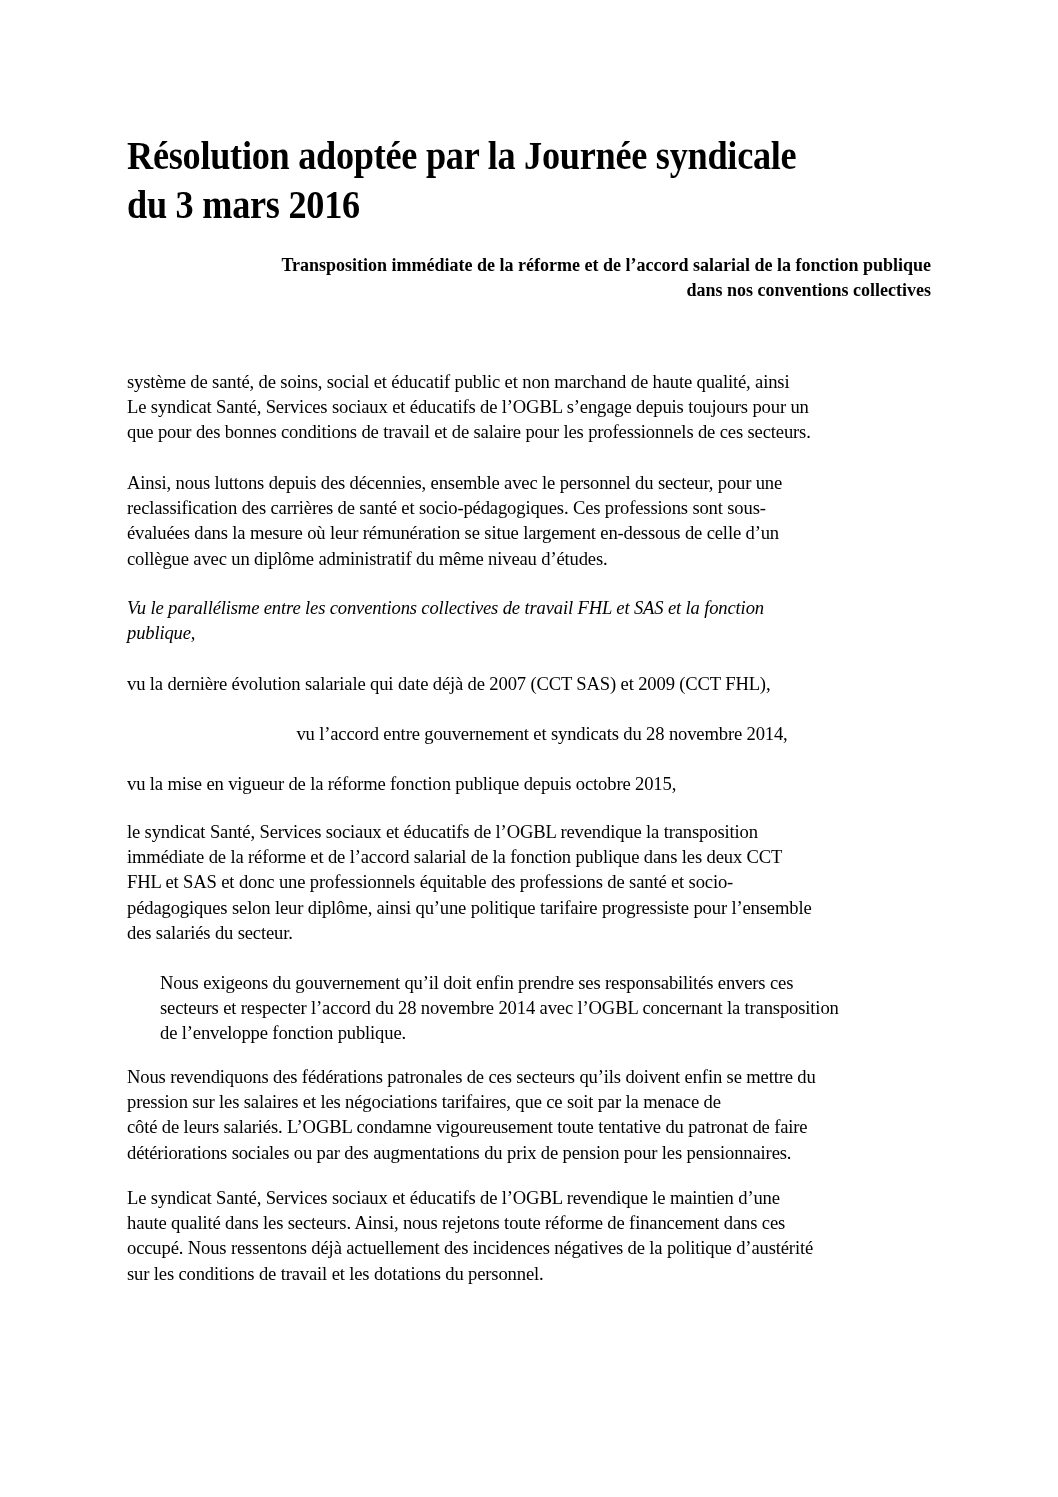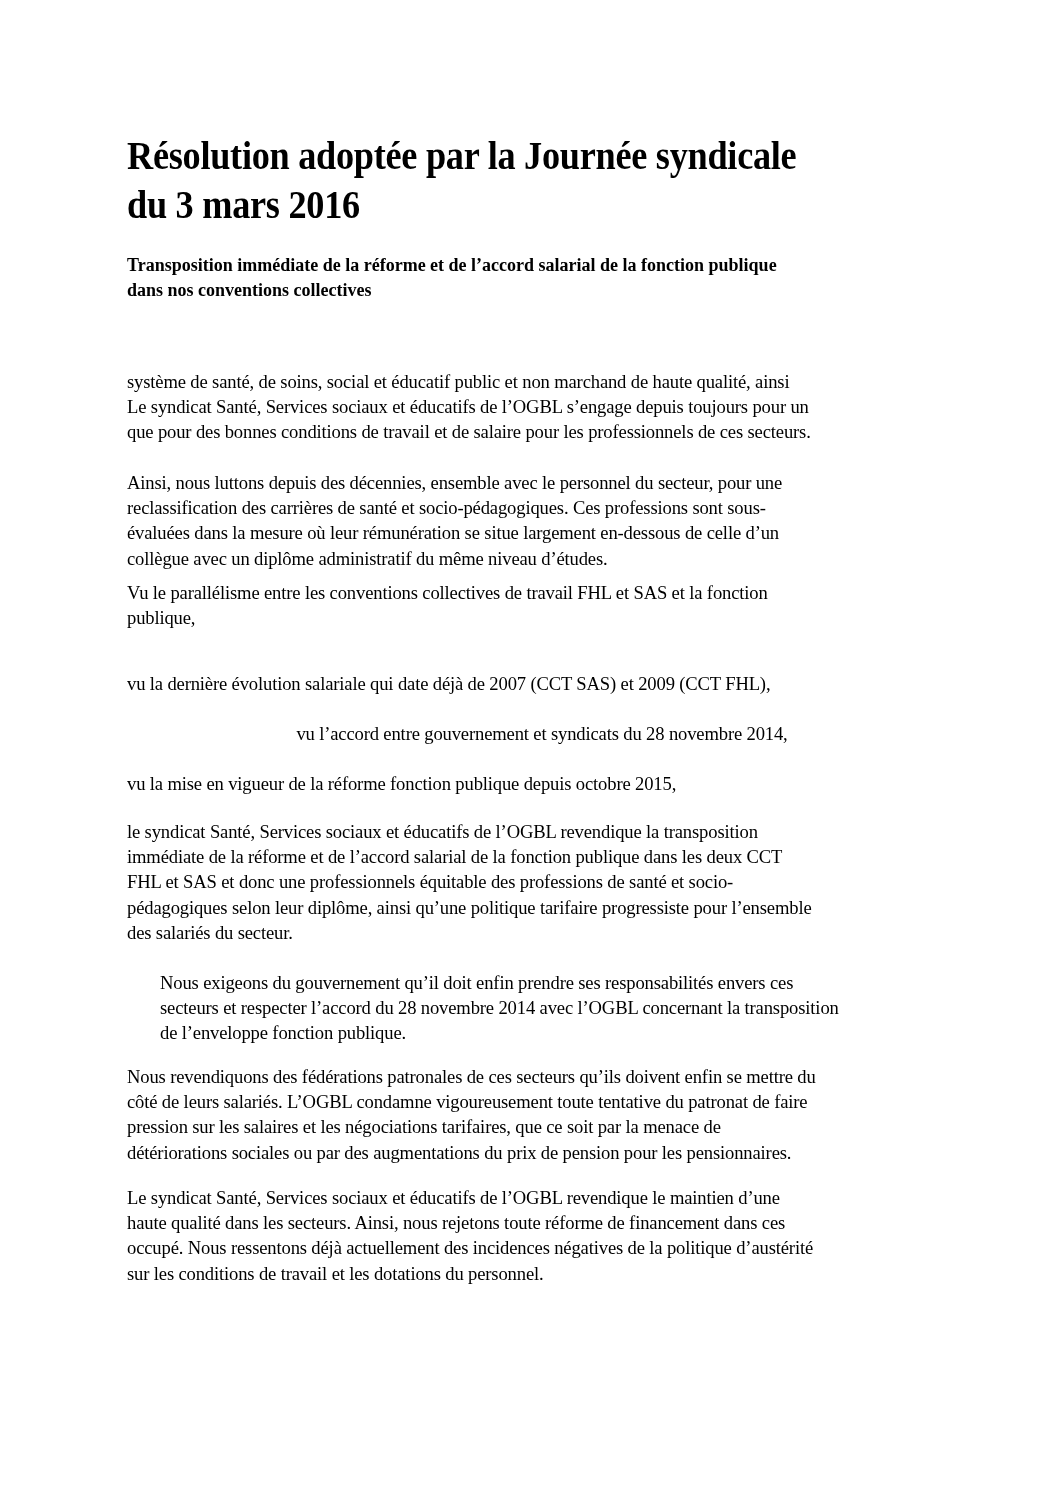--- a/index.html
+++ b/index.html
@@ -35,21 +35,21 @@
       transform: scaleX(0.93);
       transform-origin: left top;
     }
     .title .line { display: block; white-space: nowrap; }
     .subtitle {
       position: absolute;
       left: 127px;
       top: 253px;
       width: 804px;
       margin: 0;
-      text-align: left;
+      text-align: right;
       font-size: 18px;
       line-height: 25px;
       font-weight: bold;
     }
     .subtitle .line { display: block; white-space: nowrap; }
     .para {
       position: absolute;
       left: 127px;
       width: 830px;
       margin: 0;
@@ -79,21 +79,21 @@
     <span class="line">que pour des bonnes conditions de travail et de salaire pour les professionnels de ces secteurs.</span>
   </p>
 
   <p class="para" style="top:470px;">
     <span class="line">Ainsi, nous luttons depuis des décennies, ensemble avec le personnel du secteur, pour une</span>
     <span class="line">reclassification des carrières de santé et socio-pédagogiques. Ces professions sont sous-</span>
     <span class="line">évaluées dans la mesure où leur rémunération se situe largement en-dessous de celle d’un</span>
     <span class="line">collègue avec un diplôme administratif du même niveau d’études.</span>
   </p>
 
-  <p class="para" style="top:580px;">
+  <p class="para" style="top:595px;font-style:italic;">
     <span class="line">Vu le parallélisme entre les conventions collectives de travail FHL et SAS et la fonction</span>
     <span class="line">publique,</span>
   </p>
 
   <p class="para" style="top:671px;">
     <span class="line">vu la dernière évolution salariale qui date déjà de 2007 (CCT SAS) et 2009 (CCT FHL),</span>
   </p>
 
   <p class="para" style="top:721px;text-align:center;">
     <span class="line">vu l’accord entre gouvernement et syndicats du 28 novembre 2014,</span>
@@ -112,22 +112,22 @@
   </p>
 
   <p class="para" style="top:970px;margin-left:33px;">
     <span class="line">Nous exigeons du gouvernement qu’il doit enfin prendre ses responsabilités envers ces</span>
     <span class="line">secteurs et respecter l’accord du 28 novembre 2014 avec l’OGBL concernant la transposition</span>
     <span class="line">de l’enveloppe fonction publique.</span>
   </p>
 
   <p class="para" style="top:1064px;">
     <span class="line">Nous revendiquons des fédérations patronales de ces secteurs qu’ils doivent enfin se mettre du</span>
+    <span class="line">pression sur les salaires et les négociations tarifaires, que ce soit par la menace de</span>
     <span class="line">côté de leurs salariés. L’OGBL condamne vigoureusement toute tentative du patronat de faire</span>
-    <span class="line">pression sur les salaires et les négociations tarifaires, que ce soit par la menace de</span>
     <span class="line">détériorations sociales ou par des augmentations du prix de pension pour les pensionnaires.</span>
   </p>
 
   <p class="para" style="top:1185px;">
     <span class="line">Le syndicat Santé, Services sociaux et éducatifs de l’OGBL revendique le maintien d’une</span>
     <span class="line">haute qualité dans les secteurs. Ainsi, nous rejetons toute réforme de financement dans ces</span>
     <span class="line">occupé. Nous ressentons déjà actuellement des incidences négatives de la politique d’austérité</span>
     <span class="line">sur les conditions de travail et les dotations du personnel.</span>
   </p>
 

